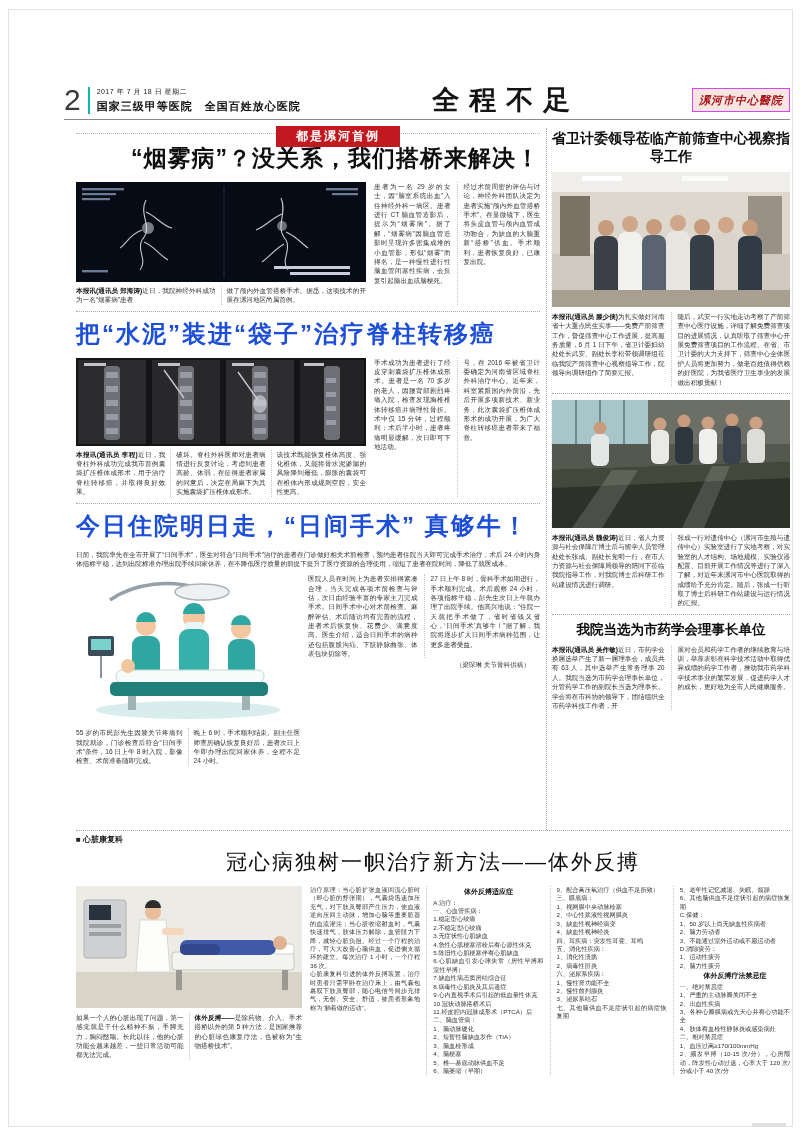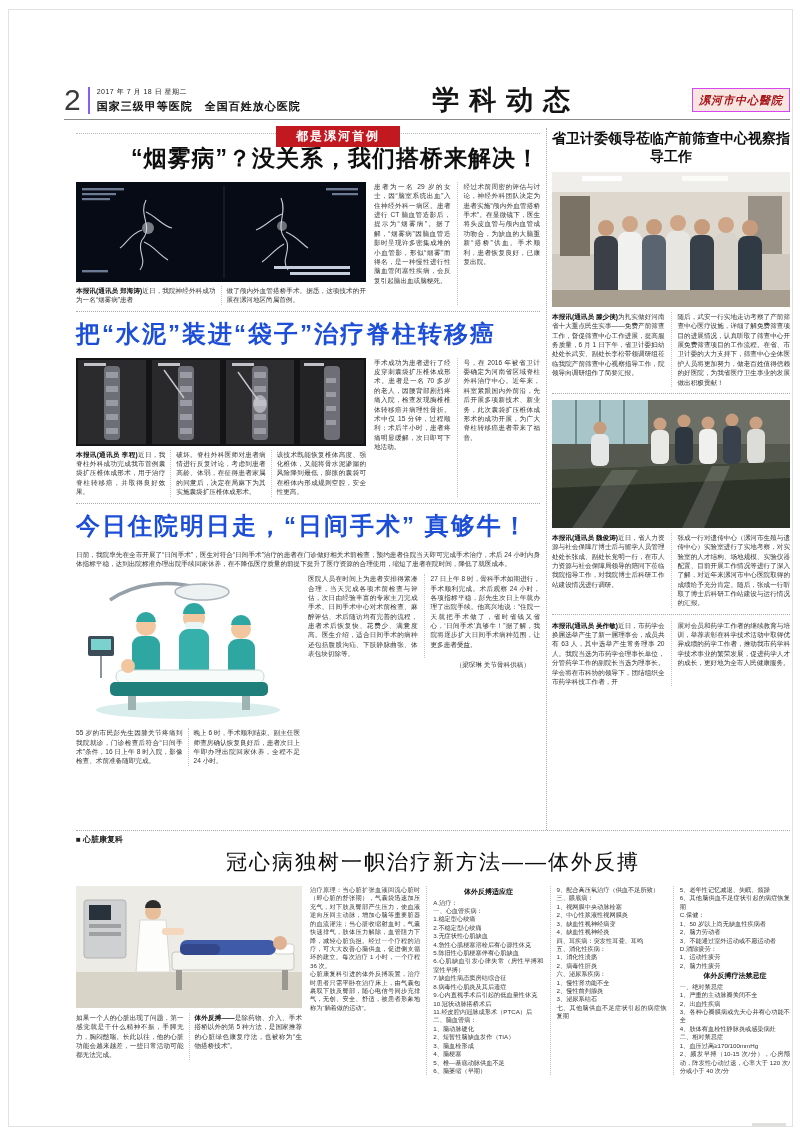--- a/index.html
+++ b/index.html
@@ -3,21 +3,21 @@
 <meta charset="utf-8">
 <style>
   html,body{margin:0;padding:0;background:#f6f6f4;}
   #page{position:relative;width:800px;height:1134px;background:#ffffff;margin:0 auto;
         font-family:"Liberation Sans",sans-serif;color:#2b2b2b;overflow:hidden;}
   #frame{position:absolute;left:8px;top:9px;right:7px;bottom:7px;border:1px solid #e2e2e0;pointer-events:none;}
 
   
   #header{position:absolute;left:64px;top:84px;width:726px;height:32px;display:flex;align-items:center;}
   .pagenum{font-size:30px;color:#3a3a3a;line-height:1;padding-right:7px;}
-  .masthead{border-left:2px solid #8b5cf6;padding-left:7px;}
+  .masthead{border-left:2px solid #14b8a6;padding-left:7px;}
   .m-date{font-size:7px;color:#222;letter-spacing:.5px;}
   .m-slogan{font-size:11px;font-weight:bold;color:#111;margin-top:2px;letter-spacing:1px;}
   .section-title{flex:1;text-align:center;font-family:"DejaVu Serif","Liberation Serif",serif;
         font-size:27px;font-weight:bold;letter-spacing:10px;color:#141414;padding-left:20px;}
   .logo-box{width:96px;height:22px;background:#f7e5e2;border:1px solid #d946ef;color:#a81418;
         display:flex;align-items:center;justify-content:center;font-family:"DejaVu Serif",serif;
         font-style:italic;font-weight:bold;font-size:11px;letter-spacing:1px;}
   #header-rule{position:absolute;left:64px;top:119px;width:726px;border-top:1px solid #8a8a8a;}
 
   
@@ -71,21 +71,21 @@
 
 <div id="page">
   <div id="frame"></div>
 
   <div id="header">
     <div class="pagenum">2</div>
     <div class="masthead">
       <div class="m-date">2017 年 7 月 18 日  星期二</div>
       <div class="m-slogan">国家三级甲等医院　全国百姓放心医院</div>
     </div>
-    <div class="section-title">学科动态</div>
+    <div class="section-title">全程不足</div>
     <div class="logo-box">漯河市中心醫院</div>
   </div>
   <div id="header-rule"></div>
 
   <div id="main-left">
 
     <div>
       <div class="kicker-row">
         <div class="kicker-line"></div>
         <div class="kicker-box">都是漯河首例</div>
@@ -347,20 +347,21 @@
       </svg>
       <div class="cols body">
         <div><b>本报讯(通讯员 魏俊涛)</b><span>近日，省人力资源与社会保障厅博士后与留学人员管理处处长张成、副处长党明一行，在市人力资源与社会保障局领导的陪同下莅临我院指导工作，对我院博士后科研工作站建设情况进行调研。</span></div>
         <div>张成一行对遗传中心（漯河市生殖与遗传中心）实验室进行了实地考察，对实验室的人才结构、场地规模、实验仪器配置、目前开展工作情况等进行了深入了解，对近年来漯河市中心医院取得的成绩给予充分肯定。随后，张成一行听取了博士后科研工作站建设与运行情况的汇报。</div>
       </div>
     </div>
 
     <div class="dotted-hr"></div>
 
     <div>
+      <div class="r-head" style="font-size:13.5px;">我院当选为市药学会理事长单位</div>
       <div class="cols body">
         <div><b>本报讯(通讯员 吴作敏)</b><span>近日，市药学会换届选举产生了新一届理事会，成员共有 63 人，其中选举产生常务理事 20 人。我院当选为市药学会理事长单位，分管药学工作的副院长当选为理事长。学会将在市科协的领导下，团结组织全市药学科技工作者，开</span></div>
         <div>展对会员和药学工作者的继续教育与培训，举荐表彰在科学技术活动中取得优异成绩的药学工作者，推动我市药学科学技术事业的繁荣发展，促进药学人才的成长，更好地为全市人民健康服务。</div>
       </div>
     </div>
   </div>
 
   <div id="bottom-rule"></div>
   <div id="bottom">
     <div class="dept-tag">■ 心脏康复科</div>

